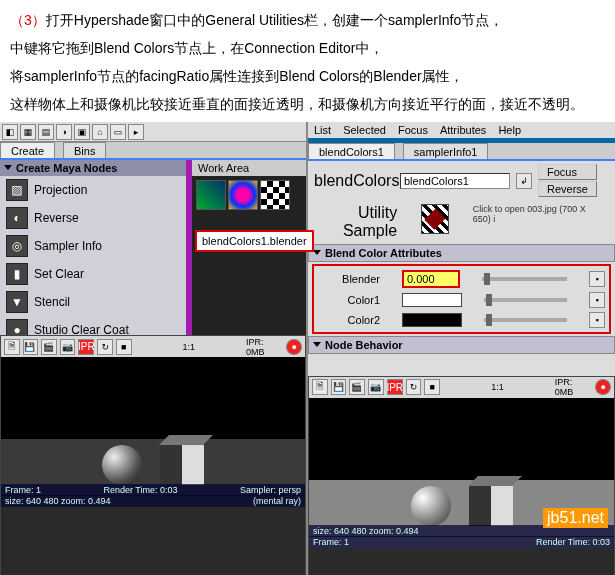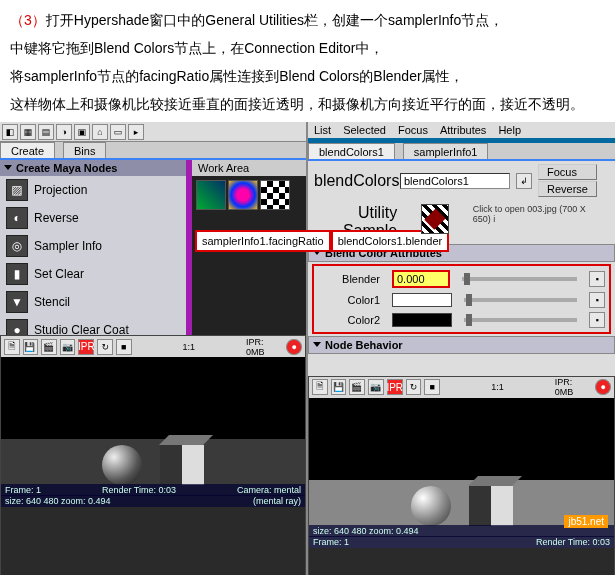--- a/index.html
+++ b/index.html
@@ -33,36 +33,36 @@
 .ae-row { display: flex; align-items: center; padding: 3px 6px; gap: 6px; }
 .ae-label { width: 80px; text-align: right; font-size: 16px; }
 .ae-input { border: 1px inset #888; background: #fff; padding: 1px 3px; font-size: 11px; width: 110px; }
 .ae-btn { border: 1px outset #ccc; background: #d8d8d8; padding: 1px 8px; font-size: 11px; cursor: pointer; }
 .util-row { display: flex; align-items: flex-start; gap: 24px; padding: 4px 16px; }
 .util-swatch { width: 30px; height: 30px; border: 1px solid #444; background: linear-gradient(45deg,#000 25%,#fff 25% 50%,#000 50% 75%,#fff 75%); background-size: 10px 10px; position: relative; }
 .util-swatch::after { content:""; position:absolute; inset:6px; background:#800; transform:rotate(45deg); }
 .section-head { display: flex; align-items: center; background: #c0c0d0; border: 1px solid #888; padding: 2px 4px; font-weight: bold; font-size: 11px; }
 .section-head::before { content: ""; border: 4px solid transparent; border-top: 5px solid #000; margin-right: 4px; margin-top: 3px; }
 .attr-block { border: 2px solid #d00; margin: 2px 4px; padding: 2px 2px; background: #ddd; }
-.attr-row { display: flex; align-items: center; padding: 2px 2px; gap: 12px; }
+.attr-row { display: flex; align-items: center; padding: 2px 2px; gap: 22px; }
 .attr-label { width: 62px; text-align: right; font-size: 11px; }
 .attr-val { border: 2px solid #d00; background: #ffff66; padding: 1px 3px; font-size: 11px; width: 58px; }
 .color-swatch { width: 60px; height: 14px; border: 1px solid #444; }
 .slider { flex: 1; height: 4px; background: #aaa; position: relative; }
 .slider::after { content:""; position:absolute; width:6px; height:12px; background:#666; top:-4px; left:2px; }
 .render { flex: 1; display: flex; flex-direction: column; border: 1px solid #444; background: #2a2a2a; }
 .render-tb { display: flex; align-items: center; gap: 3px; padding: 2px 3px; background: #d8d8d8; height: 21px; font-size: 10px; }
 .render-view { height: 150px; background: linear-gradient(#000 55%, #3a3a3a 55%); position: relative; }
 .render-view.right { background: linear-gradient(#000 55%, #888 55%); }
 .shape-wrap { position: absolute; bottom: 22px; left: 50%; transform: translateX(-50%); display:flex; gap:18px; align-items:flex-end; }
 .sphere { width: 40px; height: 40px; border-radius: 50%; background: radial-gradient(circle at 30% 30%, #eee, #555 60%, #111); }
 .cube { width: 44px; height: 40px; background: linear-gradient(90deg,#333 50%,#ddd 50%); position:relative; }
 .cube::before { content:""; position:absolute; top:-10px; left:4px; width:44px; height:10px; background:#777; transform:skewX(-45deg); }
 .render-status { position: absolute; bottom: 0; left: 0; right: 0; background: rgba(0,0,50,0.7); color: #cfe; font-size: 9px; padding: 1px 4px; display:flex; justify-content:space-between; }
-.watermark { position:absolute; right:6px; bottom:20px; color:#fff; background:#f90; font-size:10px; padding:1px 4px; }
+.watermark { position:absolute; right:6px; bottom:20px; color:#fff; background:#f90; font-size:16px; padding:1px 4px; }
 .watermark2 { position:absolute; right:6px; bottom:4px; color:#888; font-size:11px; text-shadow:1px 1px #fff; }
 .tiny-note { font-size: 9px; color:#333; }
 .ipr-txt { font-size:10px; }
 .tick { font-size:9px;margin-left:48px; }
 </style>
 </head>
 <body>
 
 <div class="desc">
   <span class="step">（3）</span><span>打开Hypershade窗口中的General Utilities栏，创建一个samplerInfo节点，</span><br>
@@ -118,21 +118,20 @@
       </div>
       <div class="work-area-wrap">
         <div class="wa-title">Work Area</div>
         <div class="work-area">
           <div class="swatches">
             <div class="swatch" style="background:linear-gradient(45deg,#0a3,#036)"></div>
             <div class="swatch" style="background:radial-gradient(circle,#f0a 30%,#03f 60%,#fb0)"></div>
             <div class="swatch" style="background:repeating-conic-gradient(#000 0 25%,#fff 0 50%);background-size:12px 12px"></div>
           </div>
           <div class="annotation-row">
-            <div class="annot">samplerInfo1.facingRatio</div>
             <div class="annot">blendColors1.blender</div>
           </div>
         </div>
       </div>
     </div>
 
     <div class="render">
       <div class="render-tb">
         <span class="icon-btn">🗎</span>
         <span class="icon-btn">💾</span>
@@ -152,21 +151,21 @@
           <div class="sphere"></div>
           <div class="cube"></div>
         </div>
         <div class="render-status">
           <span>size: 640  480 zoom: 0.494</span>
           <span>(mental ray)</span>
         </div>
         <div class="render-status" style="bottom:11px">
           <span>Frame: 1</span>
           <span>Render Time: 0:03</span>
-          <span>Camera: mental</span>
+          <span>Sampler: persp</span>
         </div>
       </div>
     </div>
   </div>
 
   <div class="right-panel">
     <div class="menu-bar">
       <span class="menu-item">List</span>
       <span class="menu-item">Selected</span>
       <span class="menu-item">Focus</span>

